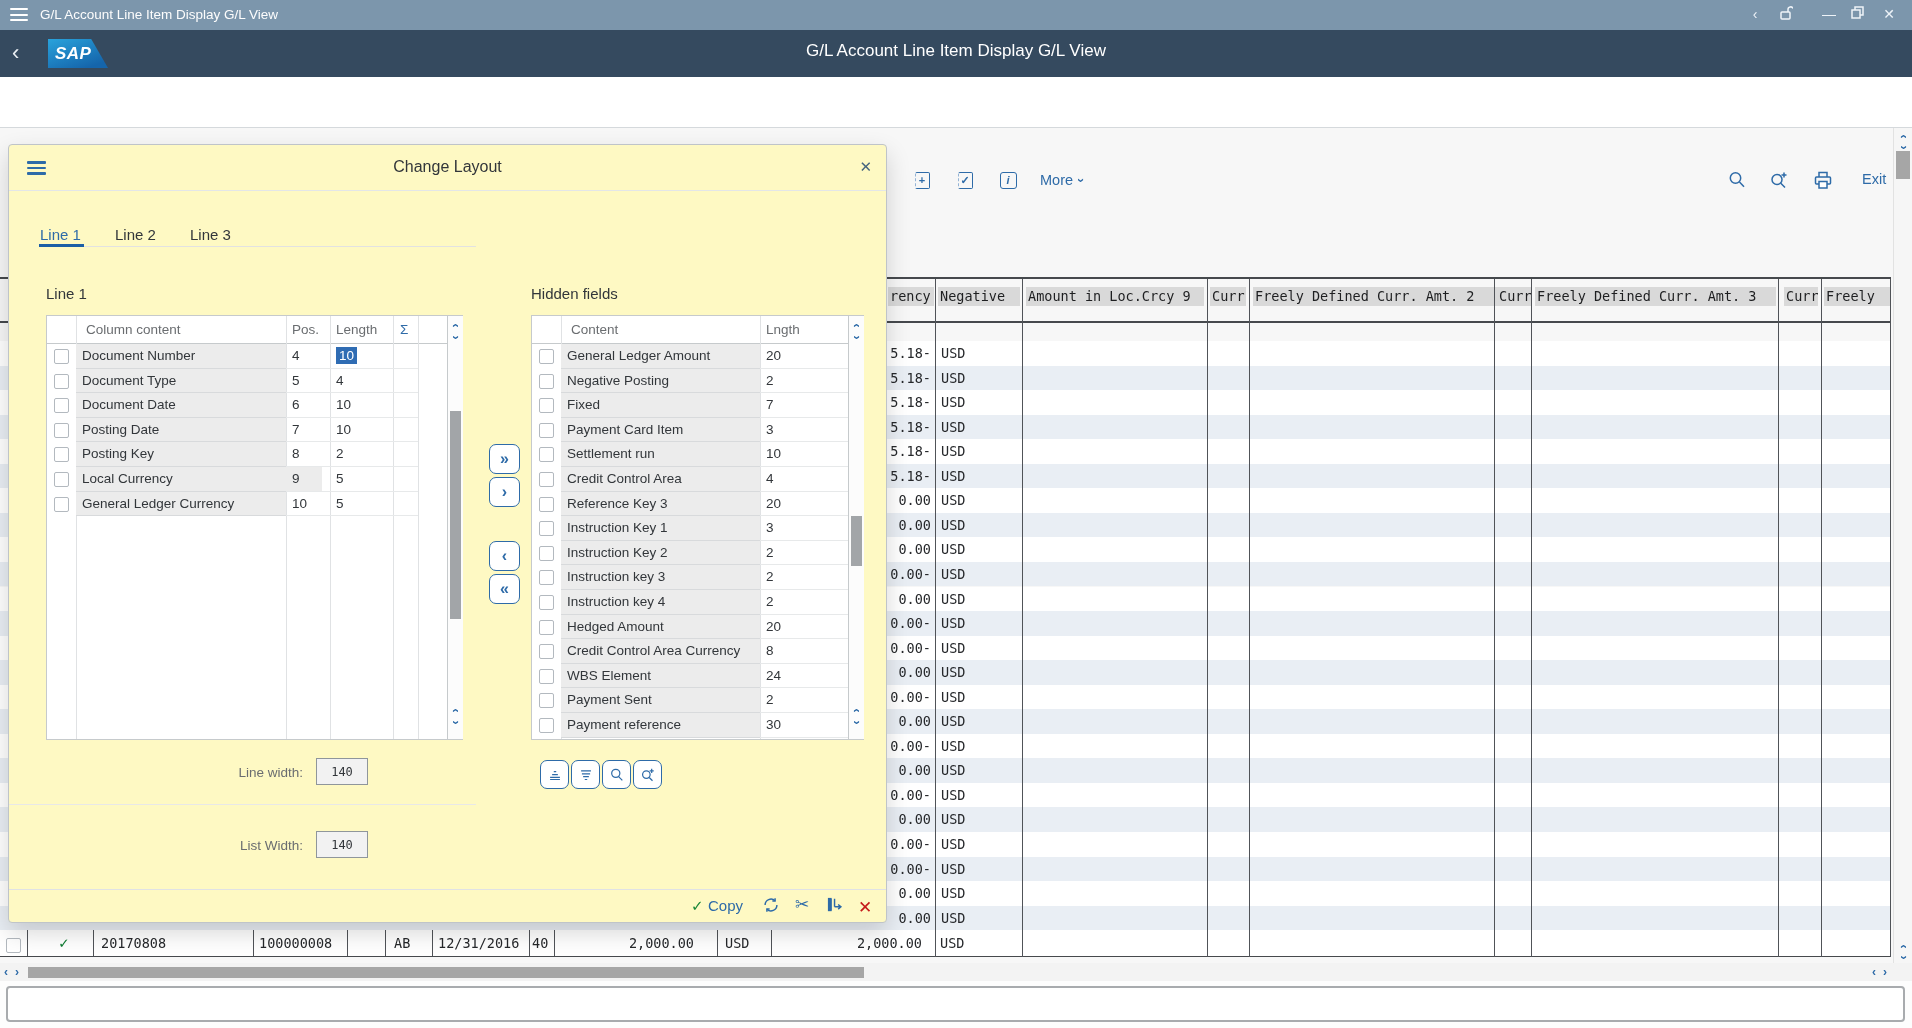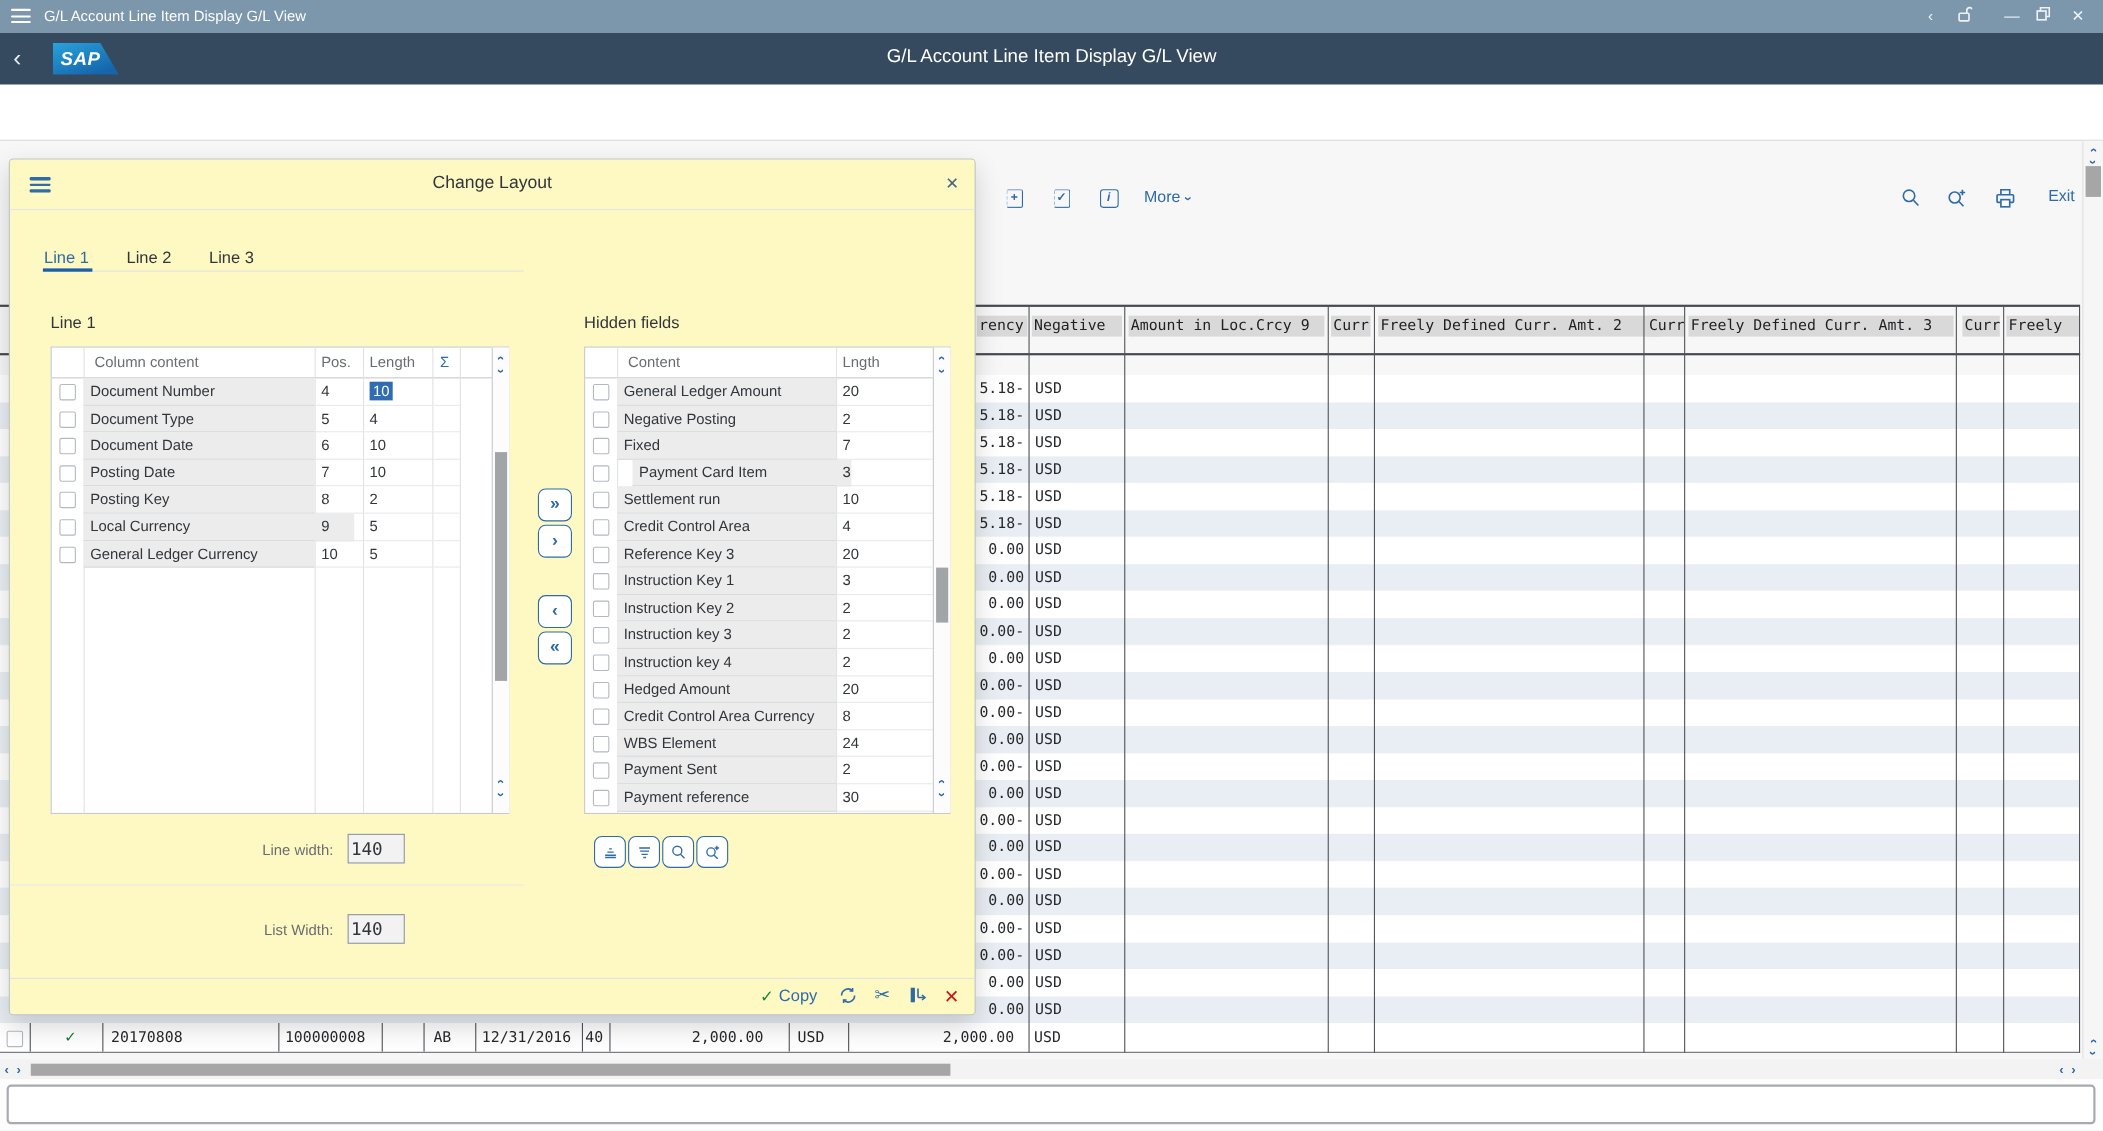--- a/index.html
+++ b/index.html
@@ -108,21 +108,21 @@
   .sbthumb{position:absolute;left:2px;width:11px;background:#a2a5a8;}
 
   .xferbtn{position:absolute;left:480px;width:31px;height:30px;border:1.6px solid #2e6ba8;border-radius:7px;
            color:#2e6ba8;font-size:16px;font-weight:bold;text-align:center;line-height:28px;background:#fff;box-sizing:border-box;}
   .minibtn{position:absolute;width:29px;height:29px;border:1.6px solid #2e6ba8;border-radius:7px;background:#fff;
            display:flex;align-items:center;justify-content:center;box-sizing:border-box;}
   .minibtn svg{stroke:#2e6ba8;fill:none;stroke-width:1.5;}
 
   .fldlabel{position:absolute;font-size:13.5px;color:#6a6d70;text-align:right;width:120px;}
   .fldbox{position:absolute;width:52px;height:27px;border:1px solid #8f969b;background:#f2f2f2;
-          font-family:"DejaVu Sans Mono",monospace;font-size:16px;color:#32363a;box-sizing:border-box;}
+          font-family:"DejaVu Sans Mono",monospace;font-size:12px;text-align:center;color:#32363a;box-sizing:border-box;}
   #dlg-div1{position:absolute;left:0;top:659px;width:467px;height:1px;background:#e8e8e8;}
   #dlg-foot{position:absolute;left:0;top:744px;width:100%;height:34px;border-top:1px solid #e0e2e4;box-sizing:border-box;}
   .footitem{position:absolute;top:7px;font-size:15px;color:#2e6ba8;}
   .footitem svg{stroke:#2e6ba8;fill:none;stroke-width:1.6;}
   #foot-x{color:#c51a1a;font-weight:bold;font-size:17px;font-family:"DejaVu Sans",sans-serif;}
 </style>
 </head>
 <body>
 
 <div id="screen">
@@ -552,21 +552,21 @@
     <span class="lbl" style="left:29px;width:199px">Negative Posting</span>
     <span class="num" style="left:228px;width:88px;padding-left:6px">2</span>
   </div>
           <div class="drow" style="top: 77.2px;">
     <span class="ccb"><span class="cb"></span></span>
     <span class="lbl" style="left:29px;width:199px">Fixed</span>
     <span class="num" style="left:228px;width:88px;padding-left:6px">7</span>
   </div>
           <div class="drow" style="top: 101.8px;">
     <span class="ccb"><span class="cb"></span></span>
-    <span class="lbl" style="left:43px;width:199px">Payment Card Item</span>
+    <span class="lbl" style="left:29px;width:199px">Payment Card Item</span>
     <span class="num" style="left:228px;width:88px;padding-left:6px">3</span>
   </div>
           <div class="drow" style="top: 126.4px;">
     <span class="ccb"><span class="cb"></span></span>
     <span class="lbl" style="left:29px;width:199px">Settlement run</span>
     <span class="num" style="left:228px;width:88px;padding-left:6px">10</span>
   </div>
           <div class="drow" style="top: 151px;">
     <span class="ccb"><span class="cb"></span></span>
     <span class="lbl" style="left:29px;width:199px">Credit Control Area</span>

